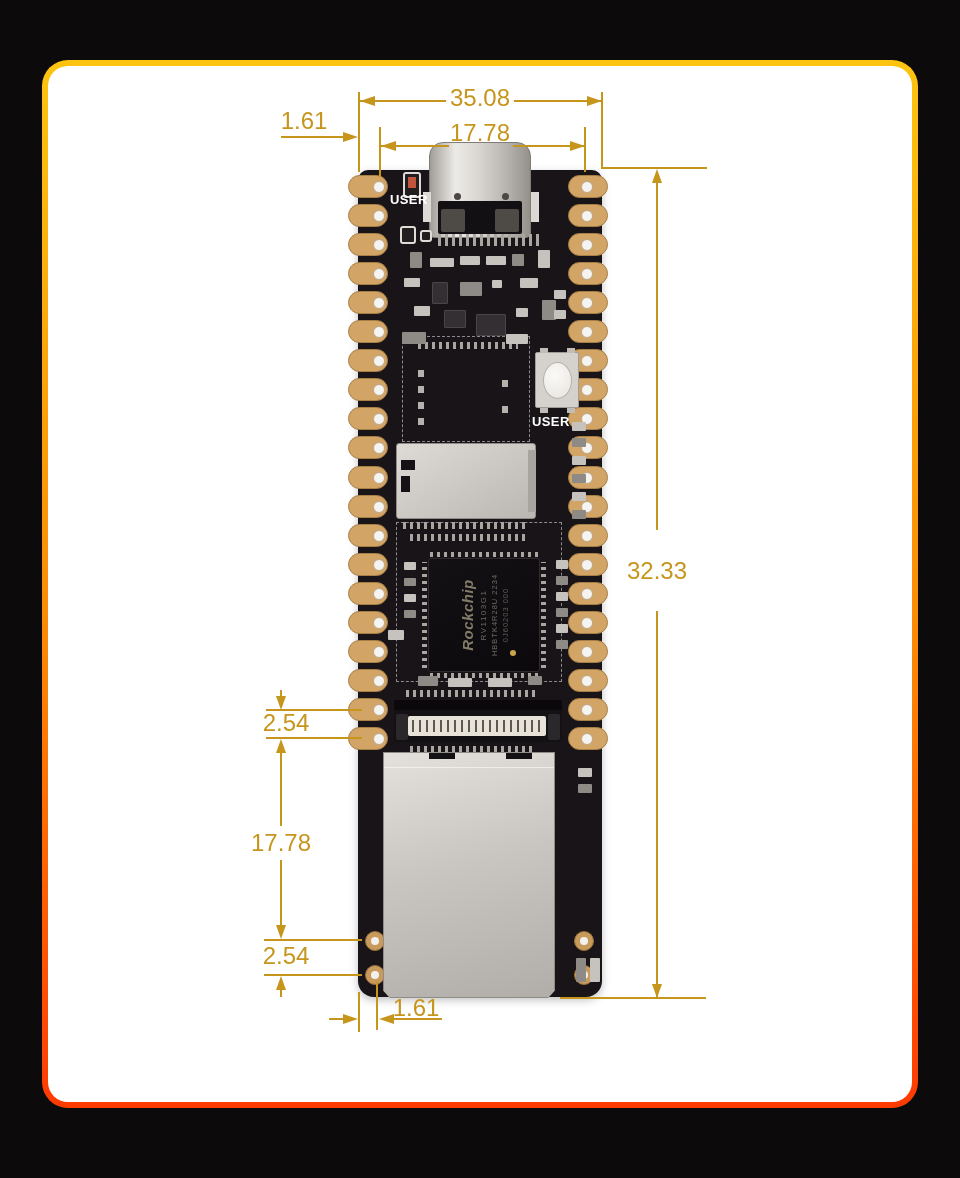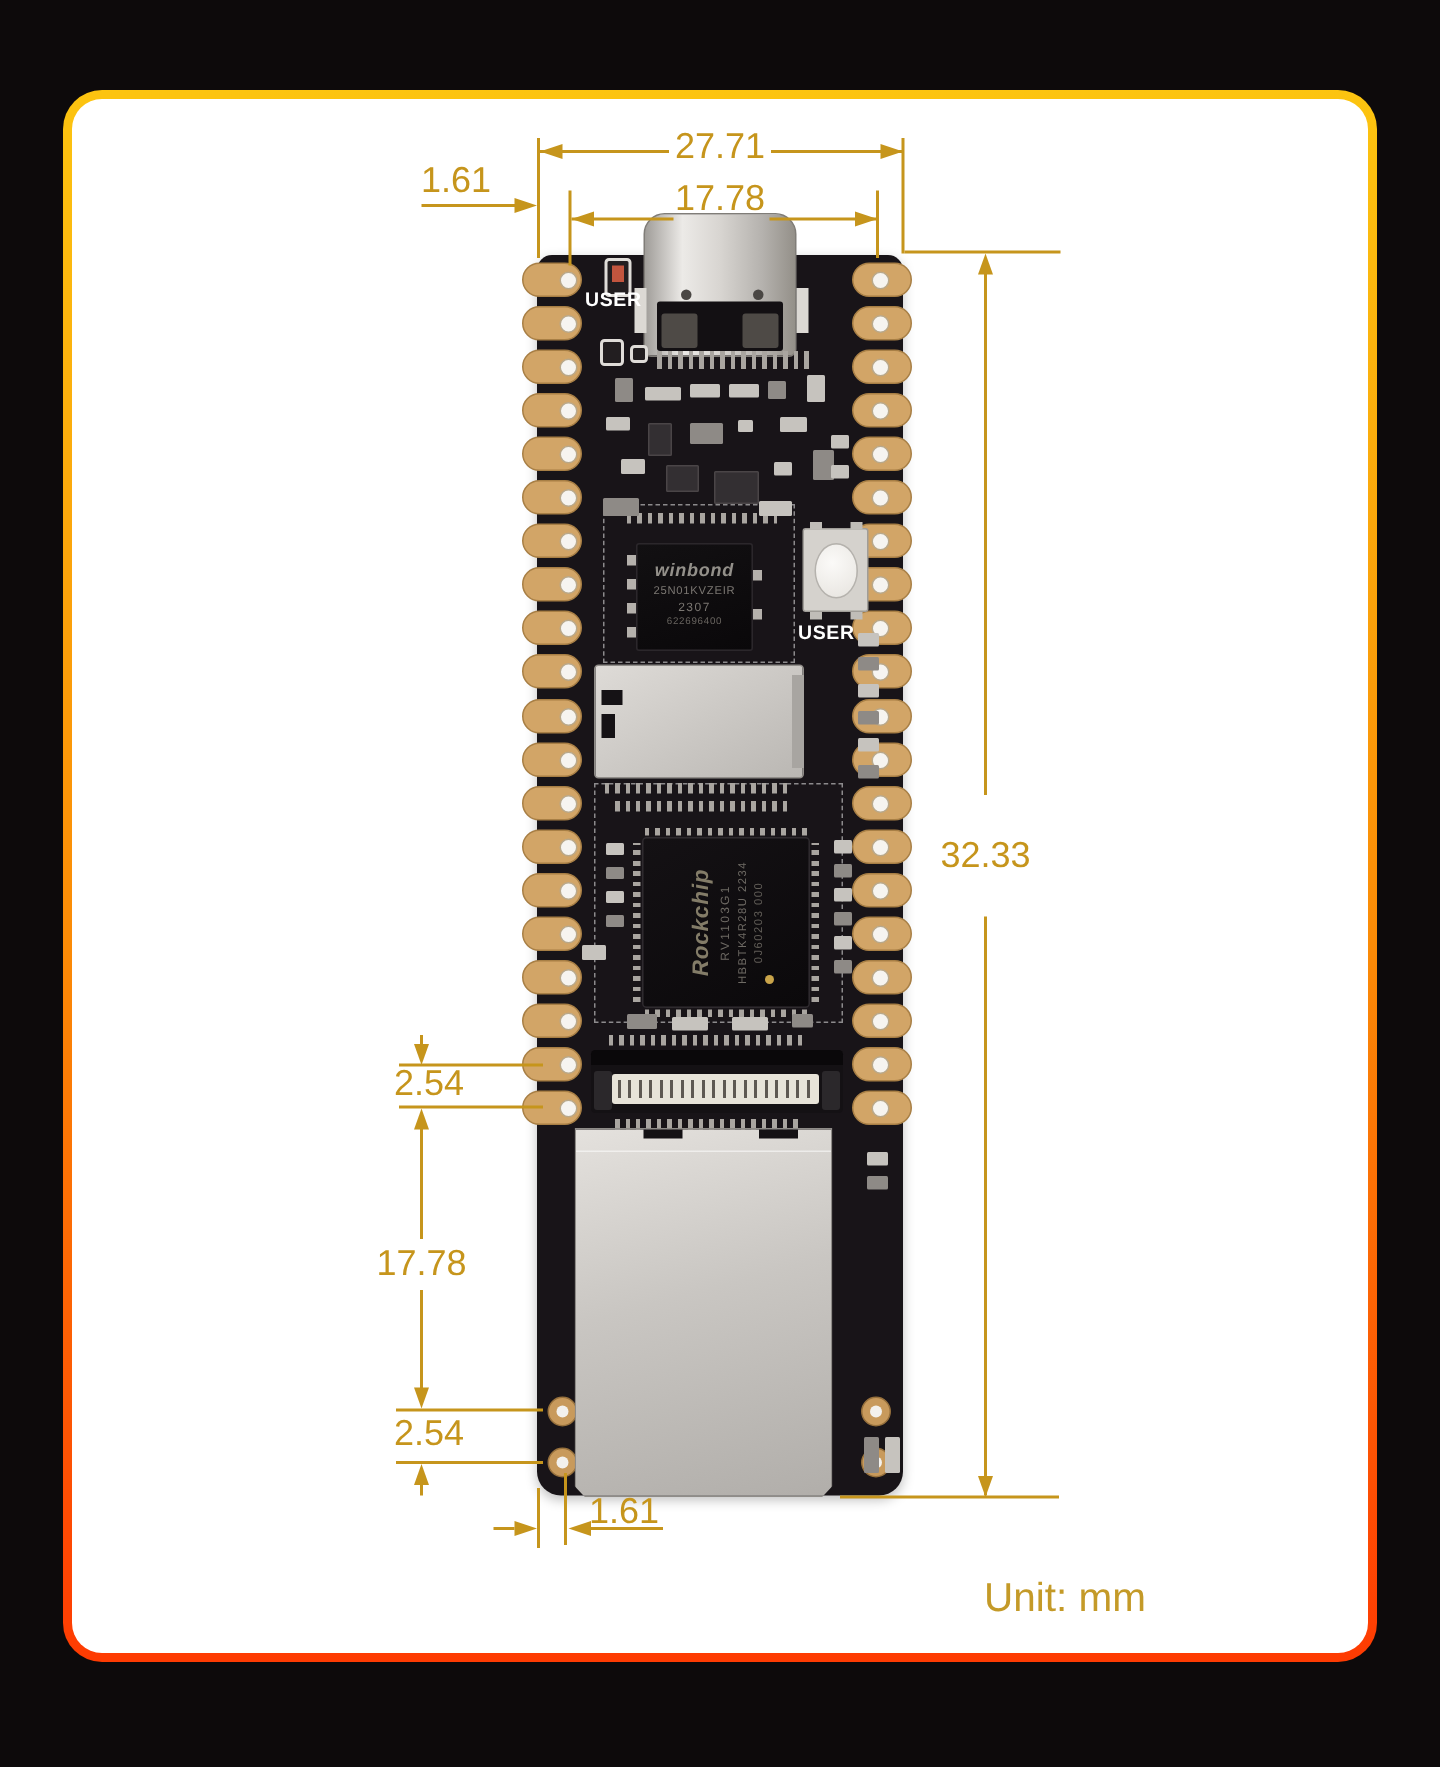--- a/index.html
+++ b/index.html
@@ -242,26 +242,20 @@
 
     <div class="dashbox" style="left:44px;top:166px;width:126px;height:104px;"></div>
     <div class="dashbox" style="left:38px;top:352px;width:164px;height:158px;"></div>
 
     <div class="stub" style="left:60px;top:200px;width:6px;height:7px;"></div>
     <div class="stub" style="left:60px;top:216px;width:6px;height:7px;"></div>
     <div class="stub" style="left:60px;top:232px;width:6px;height:7px;"></div>
     <div class="stub" style="left:60px;top:248px;width:6px;height:7px;"></div>
     <div class="stub" style="left:144px;top:210px;width:6px;height:7px;"></div>
     <div class="stub" style="left:144px;top:236px;width:6px;height:7px;"></div>
-    <div id="flash">
-      <div class="l1">winbond</div>
-      <div class="l2">25N01KVZEIR</div>
-      <div class="l3">2307</div>
-      <div class="l4">622696400</div>
-    </div>
 
     <div id="bootbtn">
       <div class="tab" style="left:4px;top:-5px;"></div>
         <div class="tab" style="left:31px;top:-5px;"></div>
       <div class="tab" style="left:4px;top:55px;"></div>
         <div class="tab" style="left:31px;top:55px;"></div>
       <div class="cap"></div>
     </div>
     <div class="boardtext" style="left:174px;top:244px;">USER</div>
 
@@ -348,21 +342,21 @@
       <div class="part c1" style="left: 218px; top: 788px; width: 10px; height: 24px;"></div>
       <div class="part c0" style="left: 232px; top: 788px; width: 10px; height: 24px;"></div>
     </div>
 
   <div class="dl" style="left:358px;top:92px;width:2px;height:80px;"></div>
   <div class="dl" style="left:601px;top:92px;width:2px;height:77px;"></div>
   <div class="dl" style="left:360px;top:100px;width:86px;height:2px;"></div>
   <div class="dl" style="left:514px;top:100px;width:88px;height:2px;"></div>
   <div class="ar l" style="left:360px;top:96px;"></div>
   <div class="ar r" style="left:587px;top:96px;"></div>
-  <div class="dim-label" style="left:432px;top:85px;width:96px;">27.71</div>
+  <div class="dim-label" style="left:432px;top:85px;width:96px;">35.08</div>
 
   <div class="dl" style="left:379px;top:127px;width:2px;height:50px;"></div>
   <div class="dl" style="left:584px;top:127px;width:2px;height:45px;"></div>
   <div class="dl" style="left:381px;top:145px;width:68px;height:2px;"></div>
   <div class="dl" style="left:513px;top:145px;width:71px;height:2px;"></div>
   <div class="ar l" style="left:381px;top:141px;"></div>
   <div class="ar r" style="left:570px;top:141px;"></div>
   <div class="dim-label" style="left:432px;top:120px;width:96px;">17.78</div>
 
   <div class="dim-label" style="left:272px;top:108px;width:64px;">1.61</div>
@@ -396,14 +390,13 @@
   <div class="dl" style="left:280px;top:989px;width:2px;height:8px;"></div>
 
   <div class="dl" style="left:358px;top:992px;width:2px;height:40px;"></div>
   <div class="dl" style="left:376px;top:982px;width:2px;height:48px;"></div>
   <div class="dl" style="left:329px;top:1018px;width:14px;height:2px;"></div>
   <div class="ar r" style="left:343px;top:1014px;"></div>
   <div class="ar l" style="left:379px;top:1014px;"></div>
   <div class="dl" style="left:394px;top:1018px;width:48px;height:2px;"></div>
   <div class="dim-label" style="left:388px;top:995px;width:56px;">1.61</div>
 
-  <div id="unitnote">Unit: mm</div>
 </div>
 
 </body></html>

